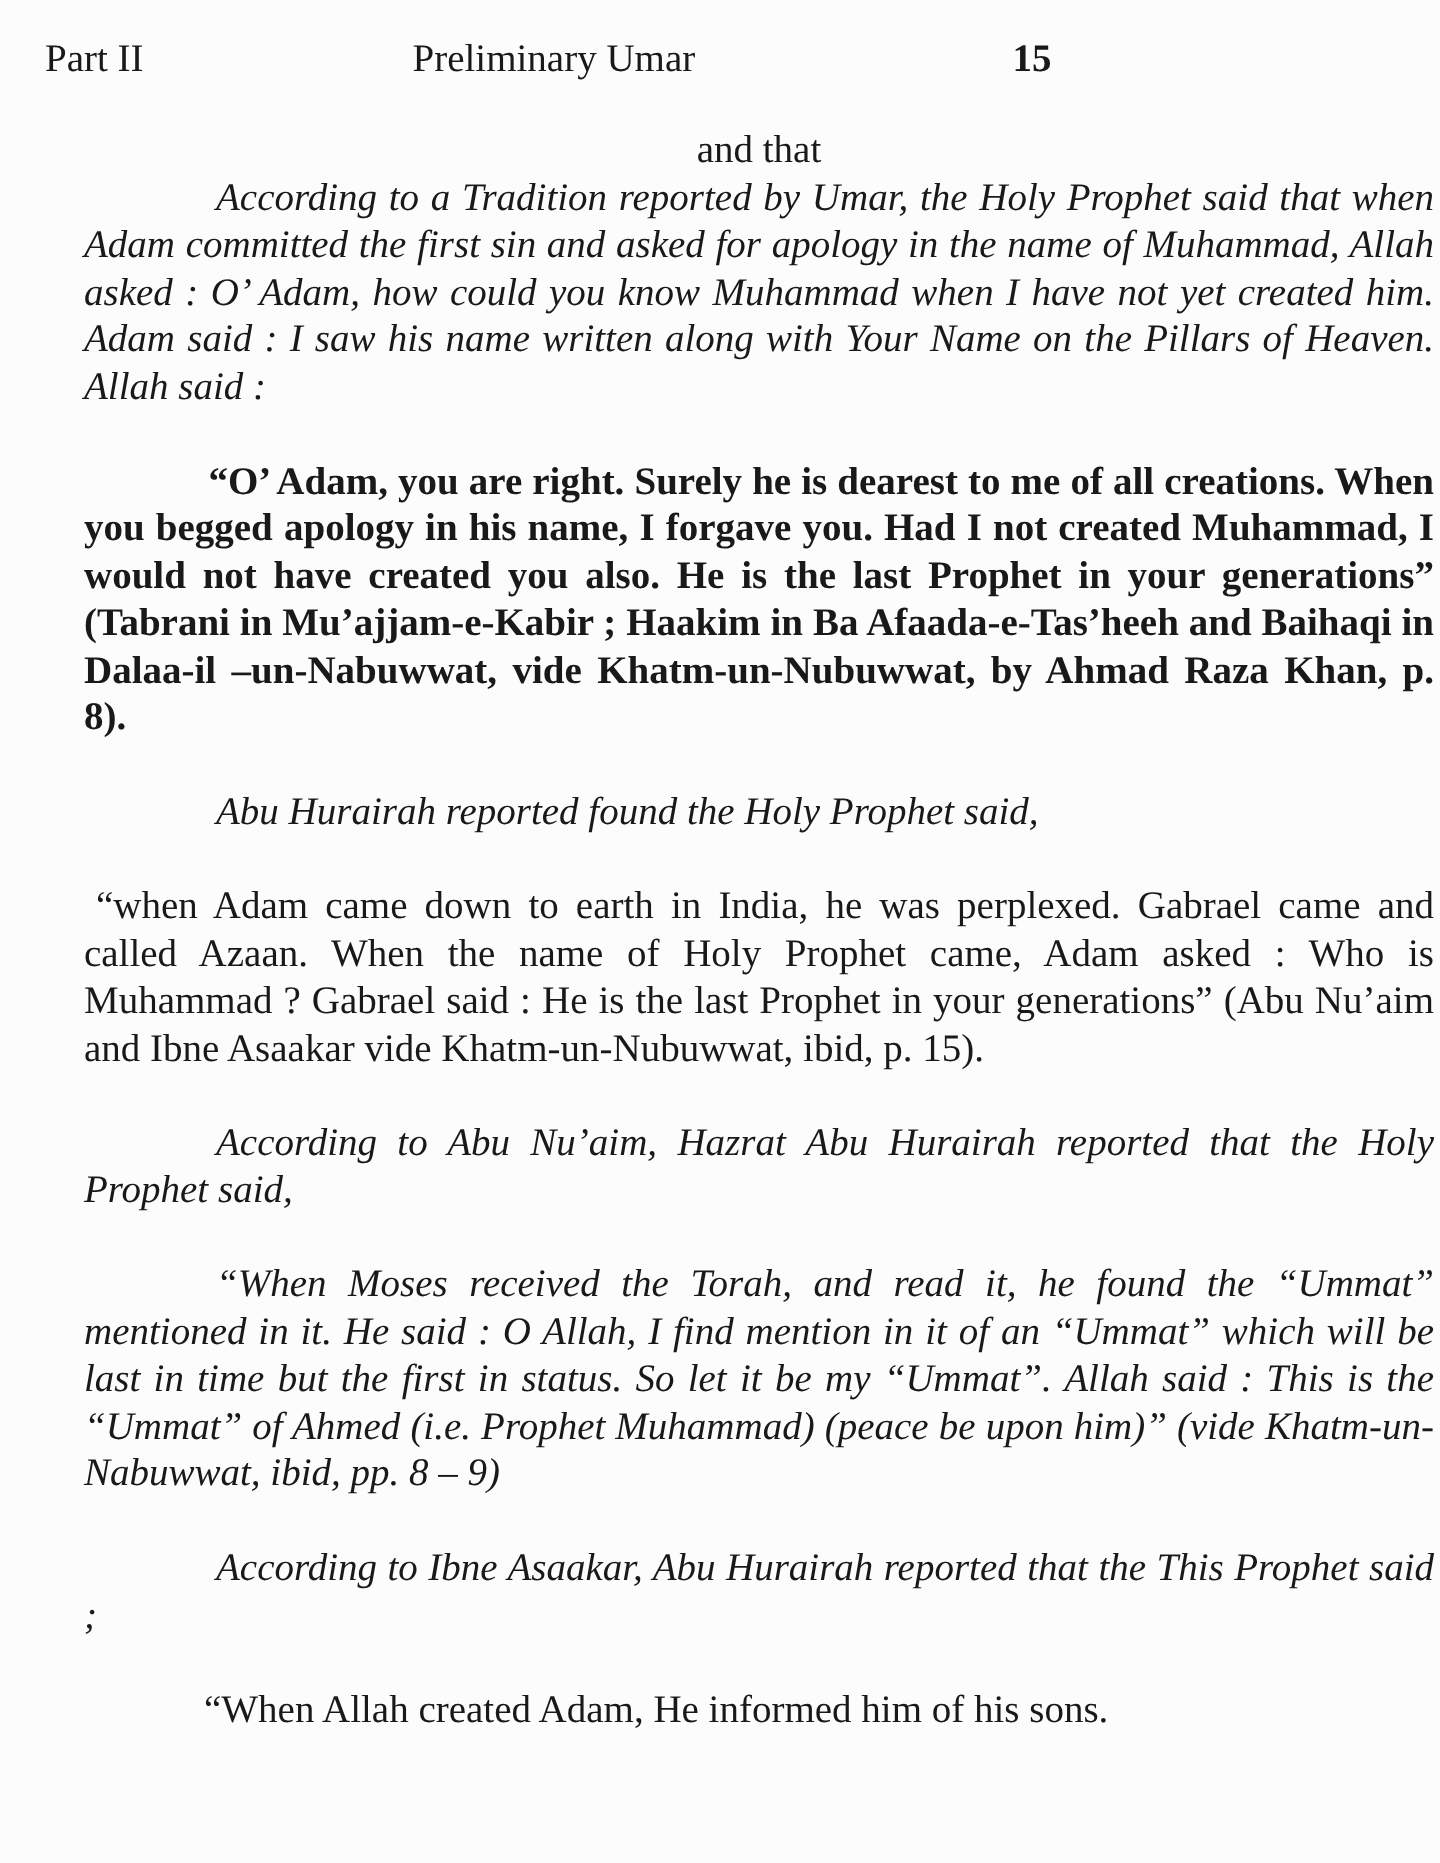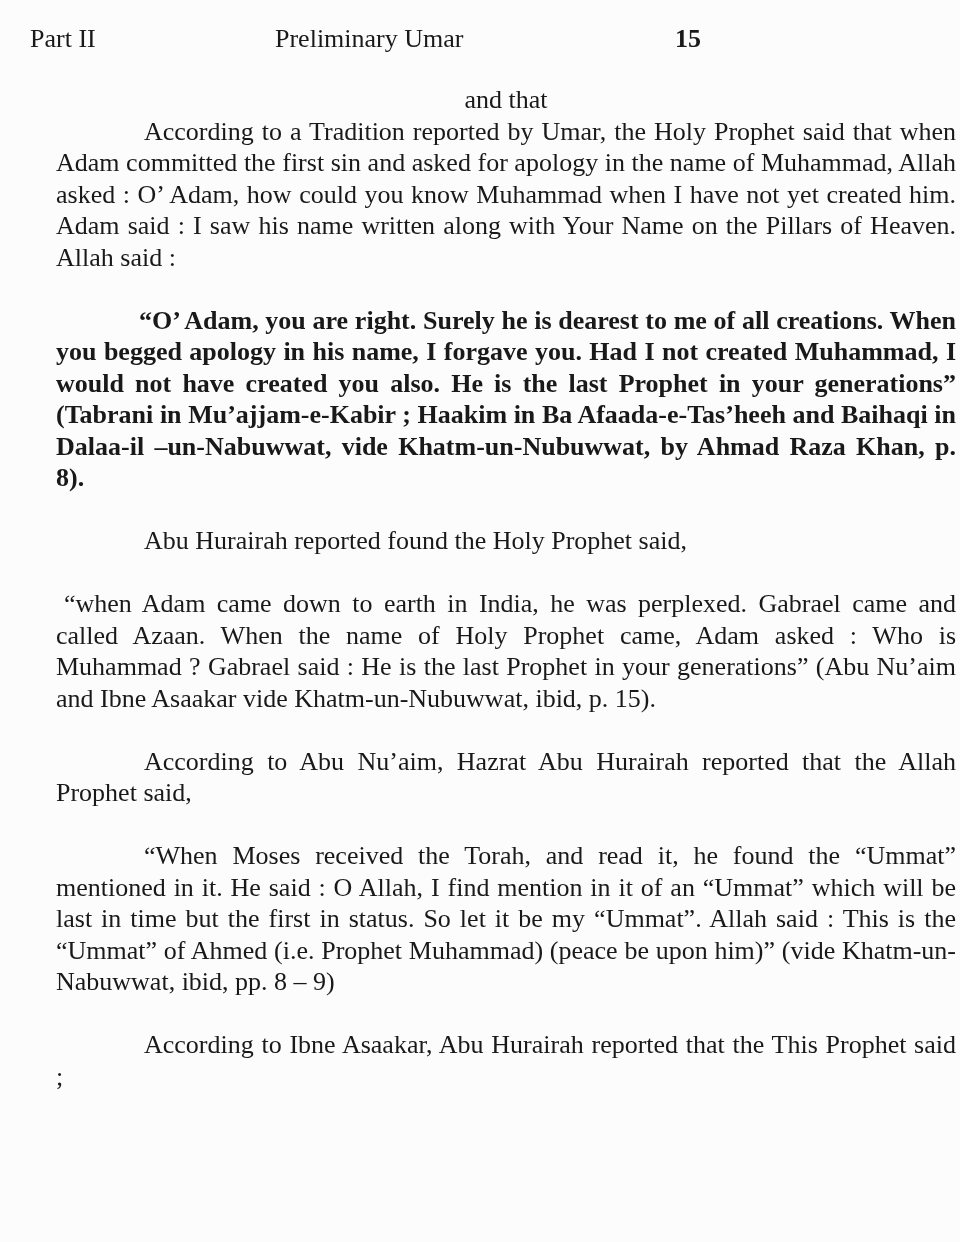--- a/index.html
+++ b/index.html
@@ -38,21 +38,21 @@
   }
   .centerline {
     margin: 0;
     text-align: center;
   }
   .para {
     margin: 31.5px 0 0 0;
     text-align: justify;
     hyphens: none;
   }
-  .i-std { text-indent: 88px; }
+  .i-std { text-indent: 88px; font-style: italic; }
   .i-83  { text-indent: 83px; font-weight: bold; }
   .i-80  { text-indent: 80px; }
   .i-sm  { text-indent: 8px; }
 </style>
 </head>
 <body>
 
 <div class="page">
 
   <div class="header">
@@ -65,21 +65,22 @@
     <p class="centerline">and that</p>
 
     <p class="para i-std" style="margin-top:0">According to a Tradition reported by Umar, the Holy Prophet said that when Adam committed the first sin and asked for apology in the name of Muhammad, Allah asked : O’ Adam, how could you know Muhammad when I have not yet created him. Adam said : I saw his name written along with Your Name on the Pillars of Heaven. Allah said :</p>
 
     <p class="para i-83">“O’ Adam, you are right. Surely he is dearest to me of all creations. When you begged apology in his name, I forgave you. Had I not created Muhammad, I would not have created you also. He is the last Prophet in your generations” (Tabrani in Mu’ajjam-e-Kabir ; Haakim in Ba Afaada-e-Tas’heeh and Baihaqi in Dalaa-il –un-Nabuwwat, vide Khatm-un-Nubuwwat, by Ahmad Raza Khan, p. 8).</p>
 
     <p class="para i-std">Abu Hurairah reported found the Holy Prophet said,</p>
 
     <p class="para i-sm">“when Adam came down to earth in India, he was perplexed. Gabrael came and called Azaan. When the name of Holy Prophet came, Adam asked : Who is Muhammad ? Gabrael said : He is the last Prophet in  your generations” (Abu Nu’aim and Ibne Asaakar vide Khatm-un-Nubuwwat, ibid, p. 15).</p>
 
-    <p class="para i-std">According to Abu Nu’aim, Hazrat Abu Hurairah reported that the Allah Prophet said,</p>
+    <p class="para i-std">According to Abu Nu’aim, Hazrat Abu Hurairah reported that the Holy Prophet said,</p>
 
     <p class="para i-std">“When Moses received the Torah, and read it, he found the “Ummat” mentioned in it. He said : O Allah, I find mention in it  of an “Ummat” which will be last in time but the first in status. So let it be my “Ummat”. Allah said : This is the “Ummat” of Ahmed (i.e. Prophet Muhammad) (peace be upon him)” (vide Khatm-un-Nabuwwat, ibid, pp. 8 – 9)</p>
 
     <p class="para i-std">According to Ibne Asaakar, Abu Hurairah reported that the This Prophet said ;</p>
 
+    <p class="para i-80">“When Allah created Adam, He informed him of his sons.</p>
   </div>
 
 </div>
 
 </body></html>

